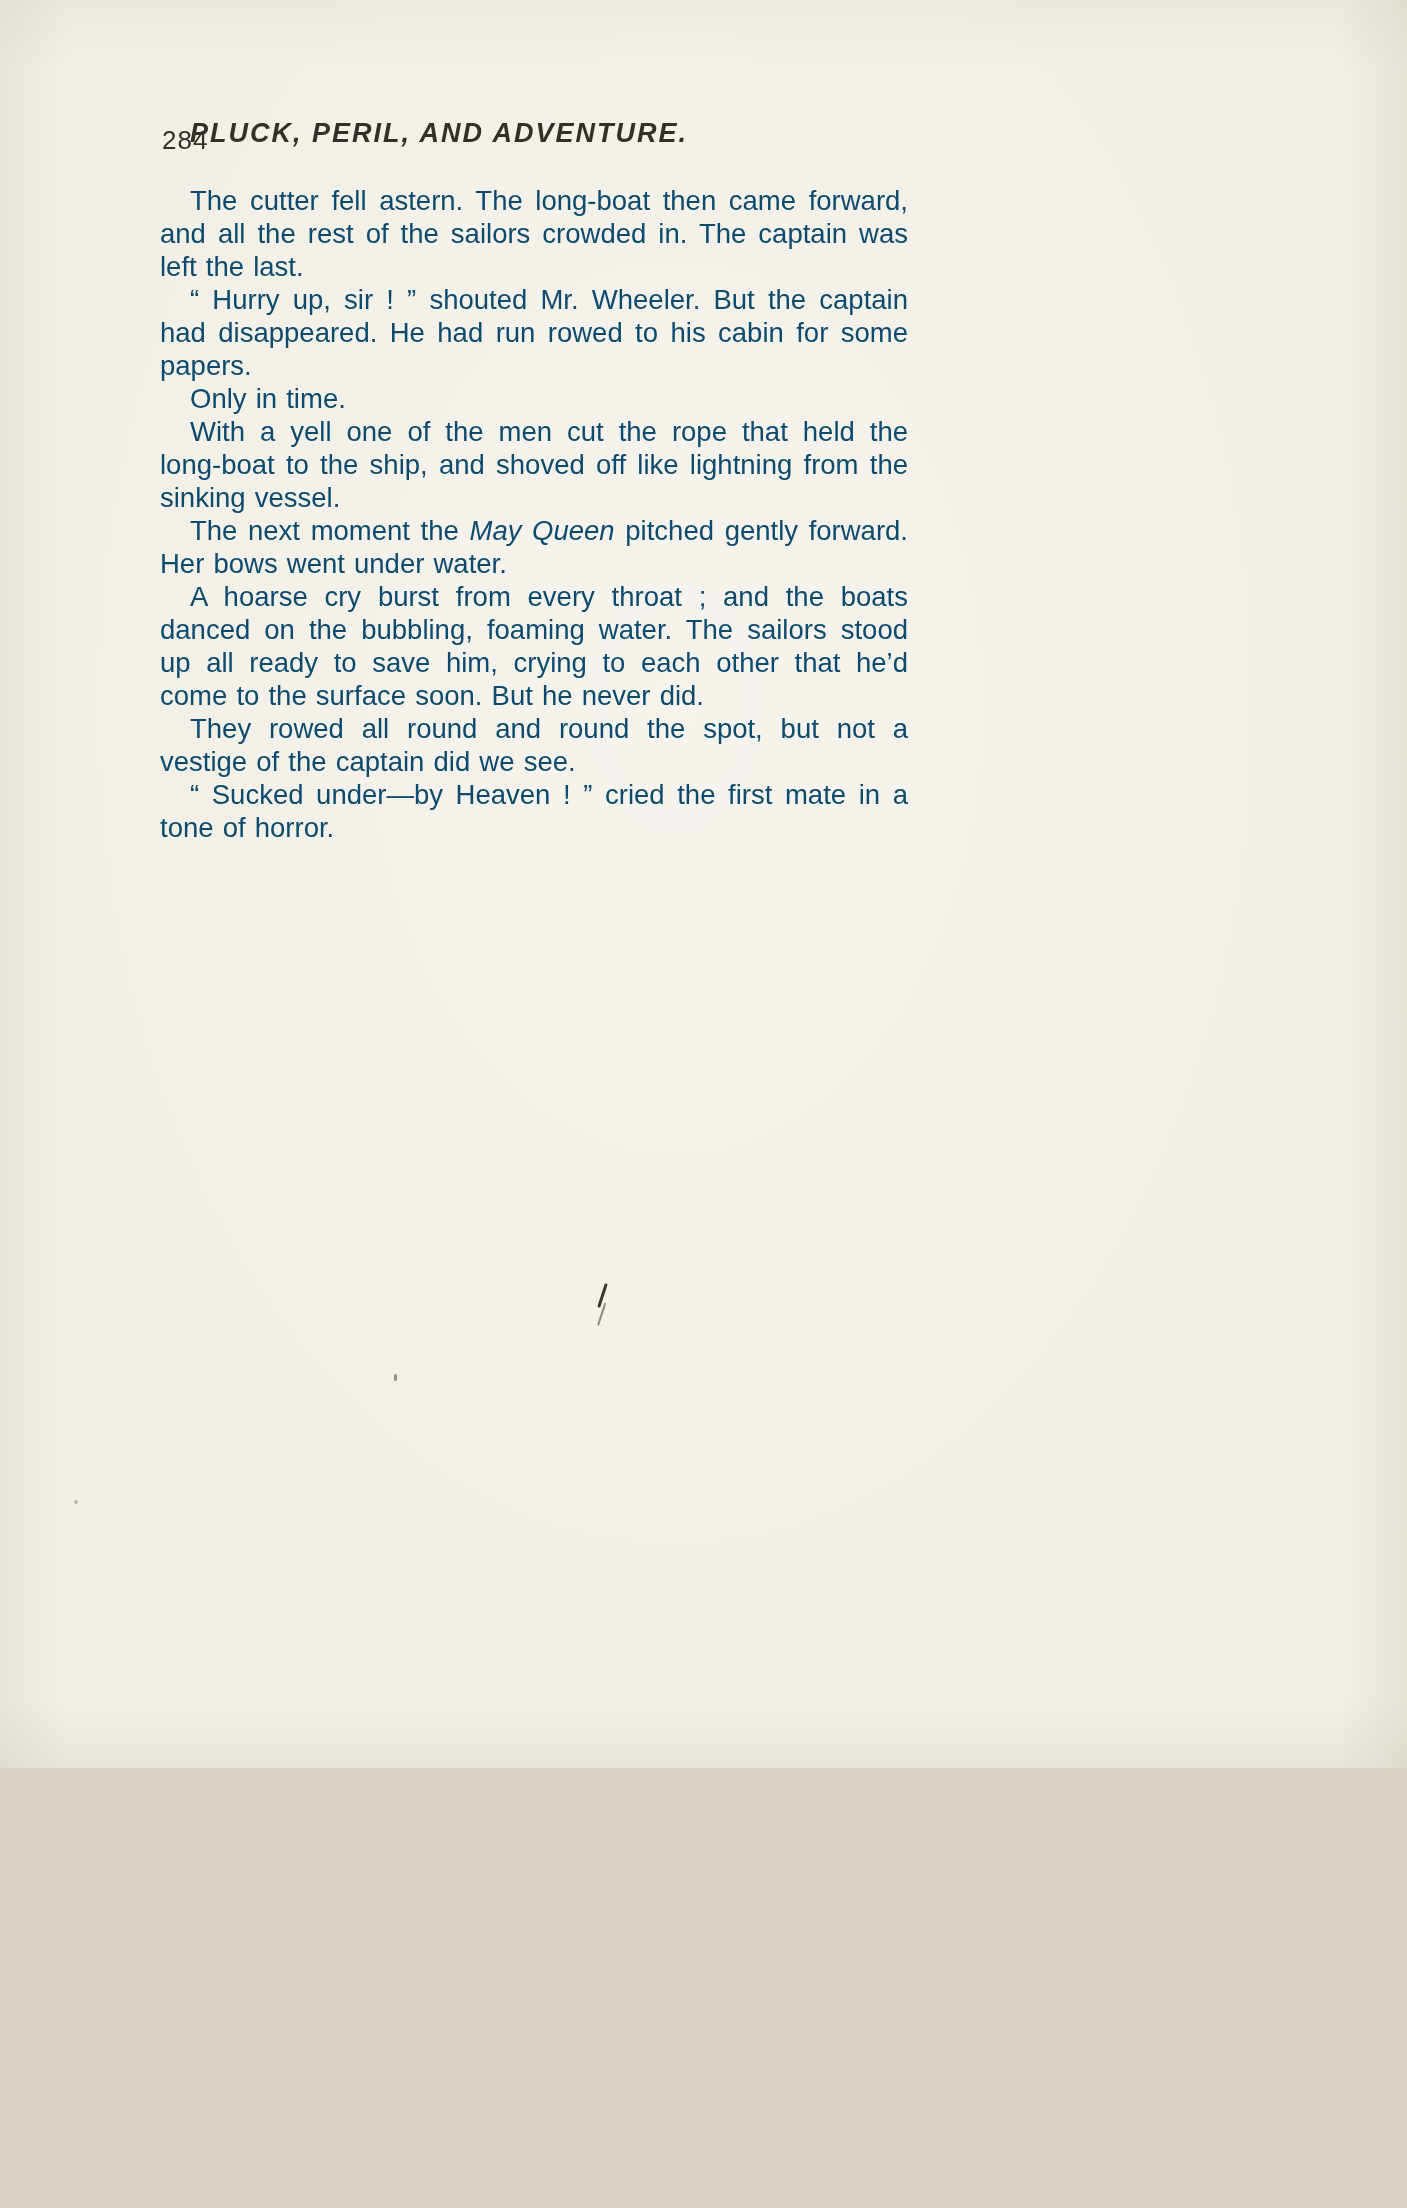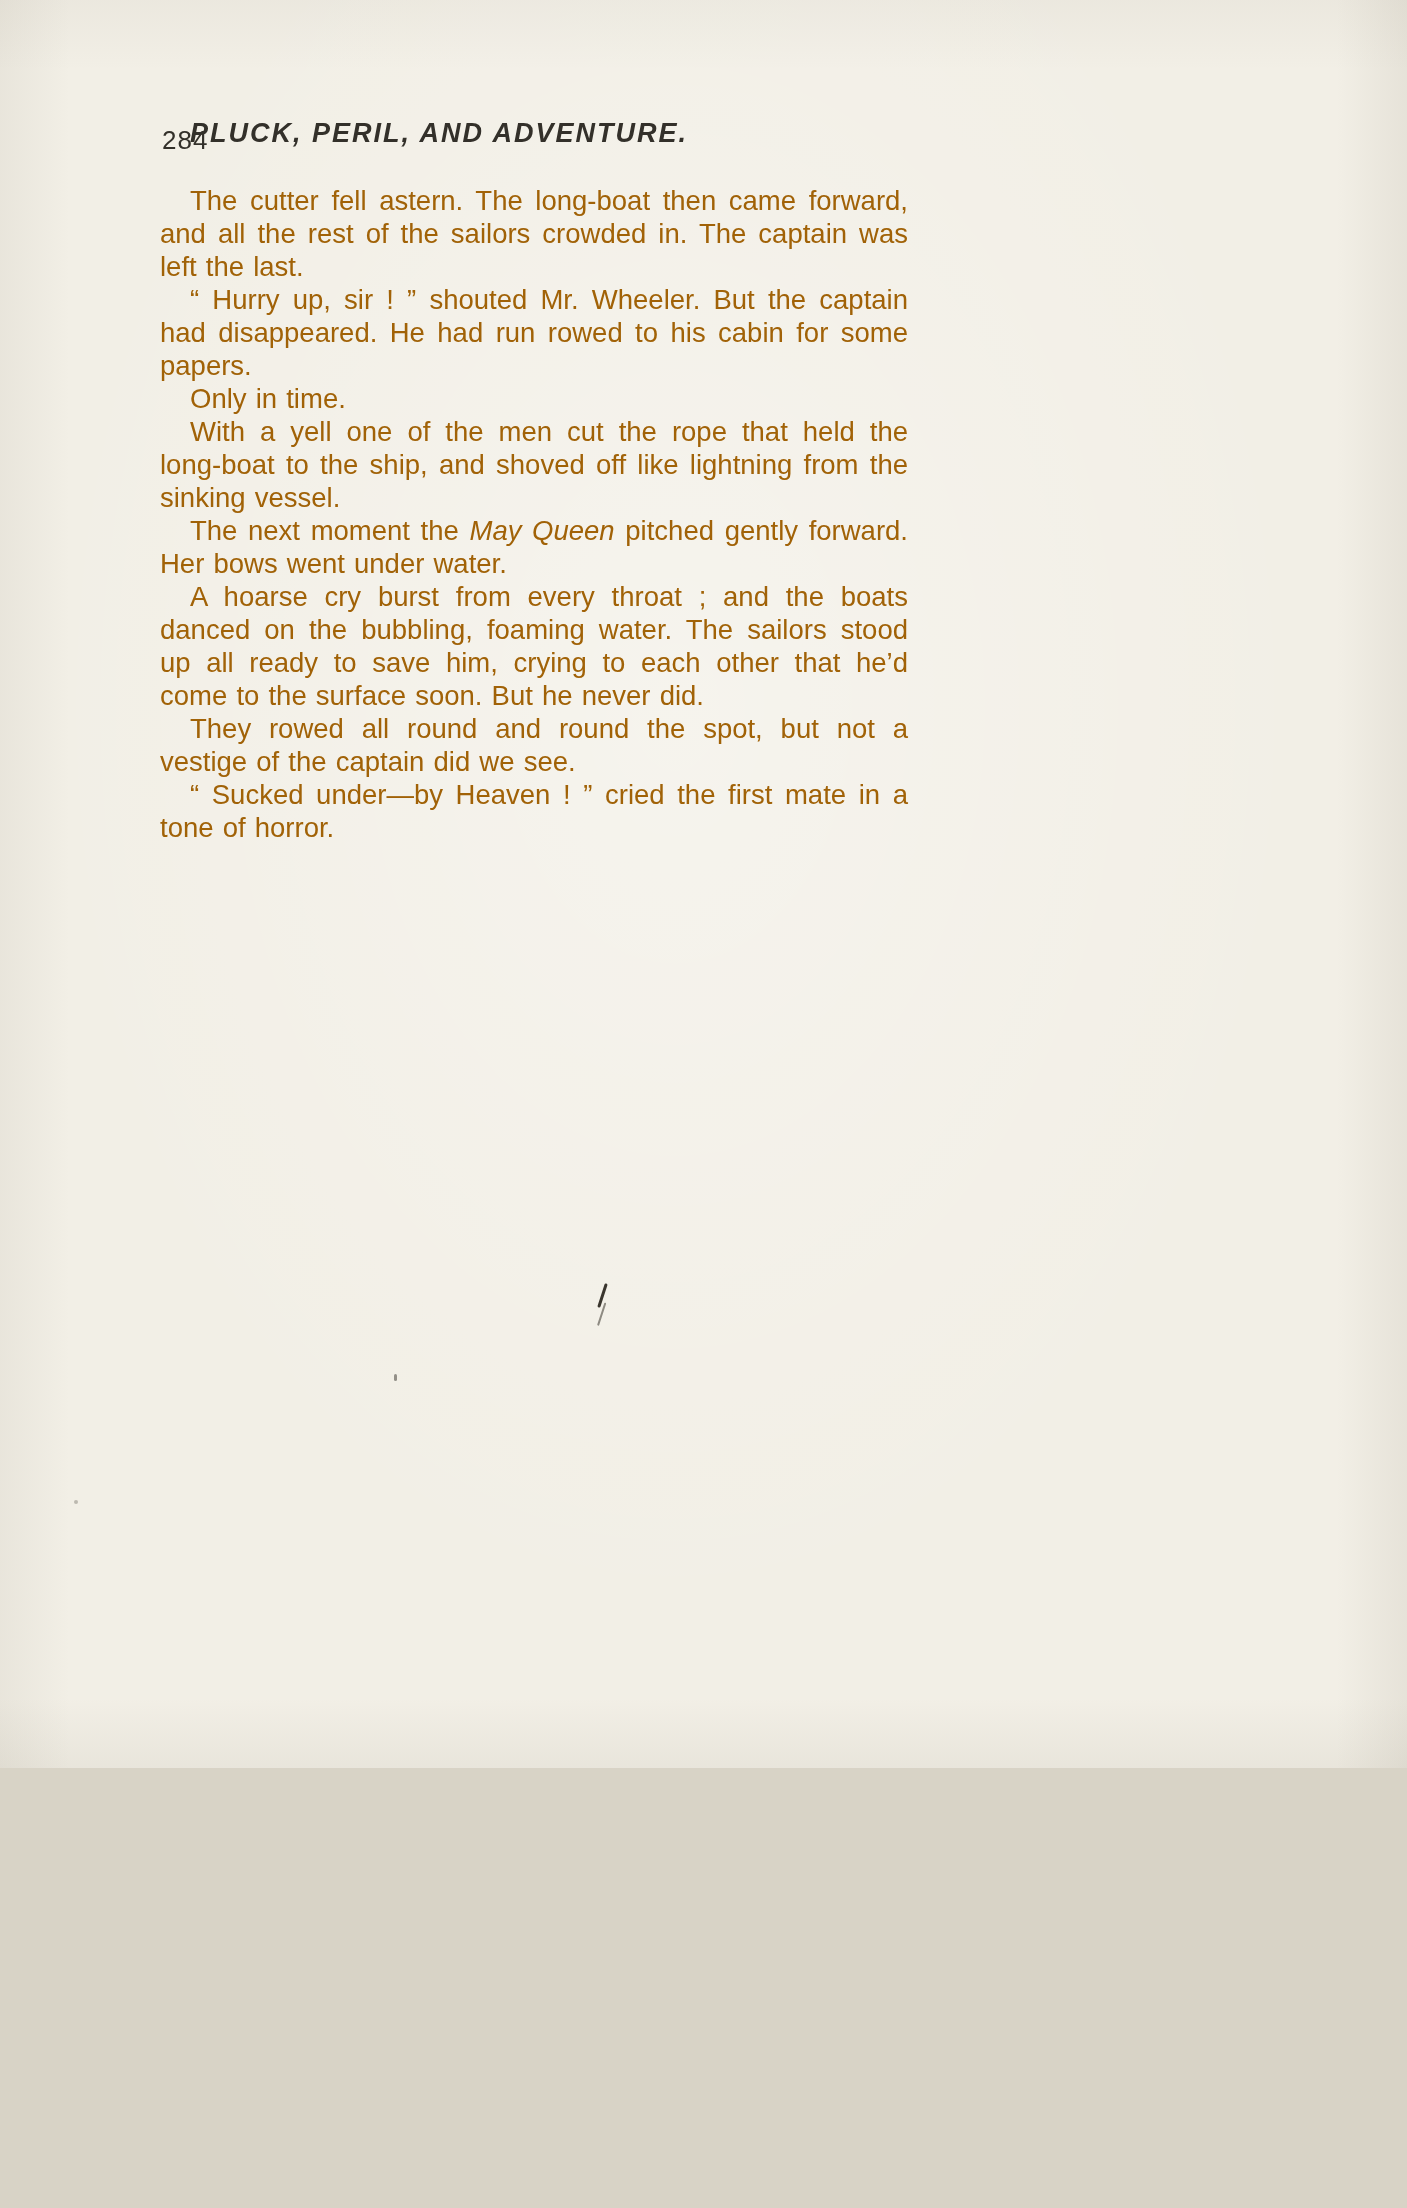--- a/index.html
+++ b/index.html
@@ -58,21 +58,21 @@
   .text-block {
     width: 748px;
   }
   .para {
     margin: 0;
     text-indent: 30px;
     font-size: 27.5px;
     line-height: 33px;
     text-align: justify;
     word-spacing: 1.5px;
-    color: #a16207;
+    color: #0c4a6e;
   }
   .italic {
     font-style: italic;
   }
   
   .ink-mark {
     position: absolute;
     left: 601px;
     top: 1283px;
     width: 3px;

